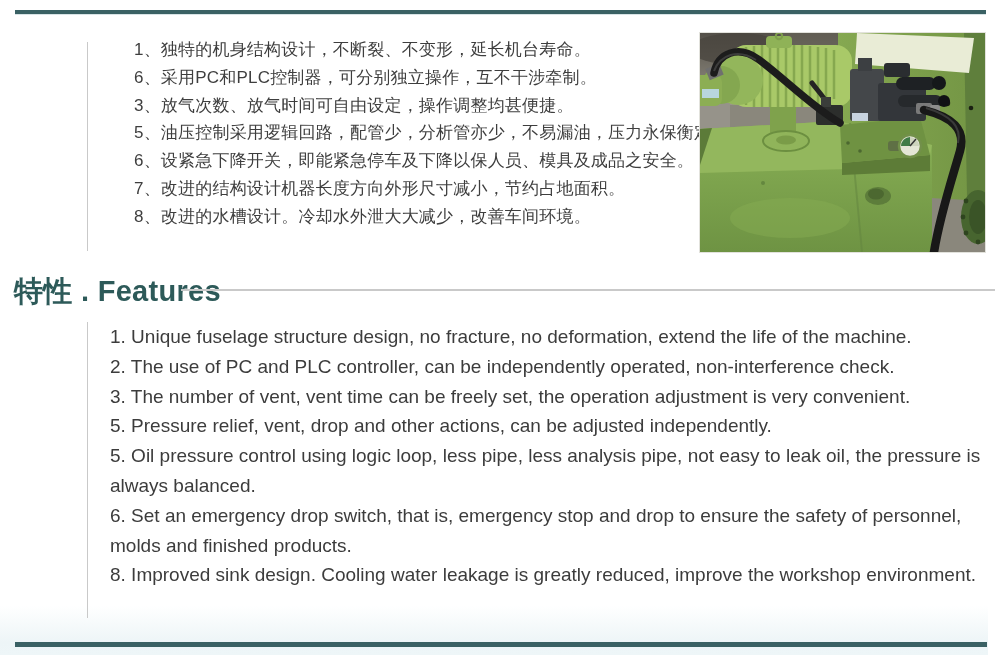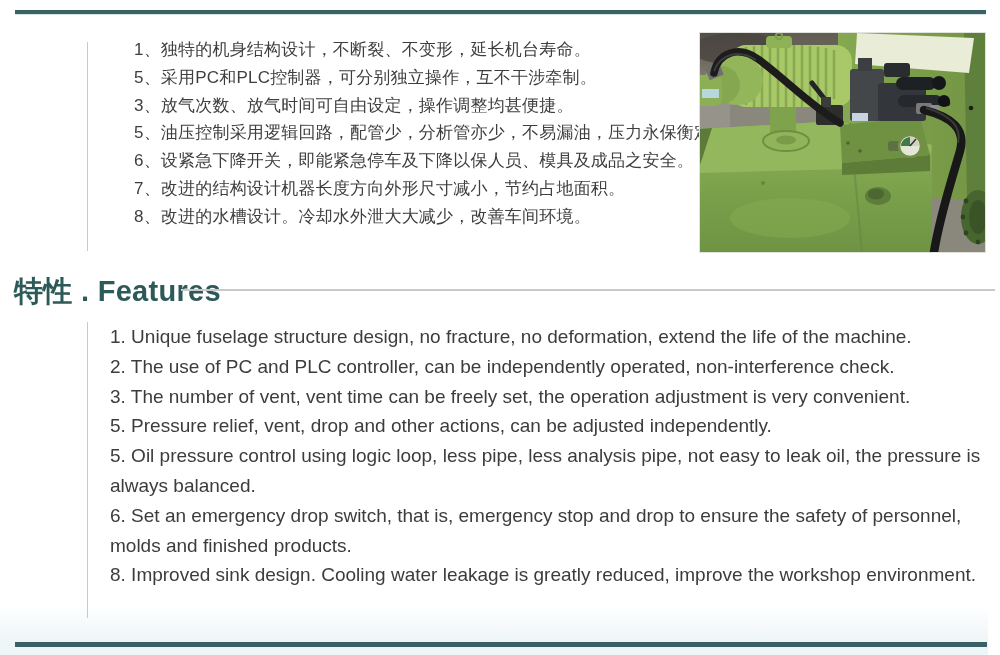--- a/index.html
+++ b/index.html
@@ -56,21 +56,21 @@
 
 <div class="page">
 
   <div class="bottom-tint"></div>
 
   <div class="top-bar"></div>
 
   <div class="cn-rule"></div>
   <ul class="cn-list">
     <li>1、独特的机身结构设计，不断裂、不变形，延长机台寿命。</li>
-    <li>5、采用PC和PLC控制器，可分别独立操作，互不干涉牵制。</li>
+    <li>6、采用PC和PLC控制器，可分别独立操作，互不干涉牵制。</li>
     <li>3、放气次数、放气时间可自由设定，操作调整均甚便捷。</li>
     <li>5、油压控制采用逻辑回路，配管少，分析管亦少，不易漏油，压力永保衡定。</li>
     <li>6、设紧急下降开关，即能紧急停车及下降以保人员、模具及成品之安全。</li>
     <li>7、改进的结构设计机器长度方向外形尺寸减小，节约占地面积。</li>
     <li>8、改进的水槽设计。冷却水外泄大大减少，改善车间环境。</li>
   </ul>
 
   <div class="photo">
     <svg viewBox="0 0 285 219" width="285" height="219" xmlns="http://www.w3.org/2000/svg">
       <defs>

